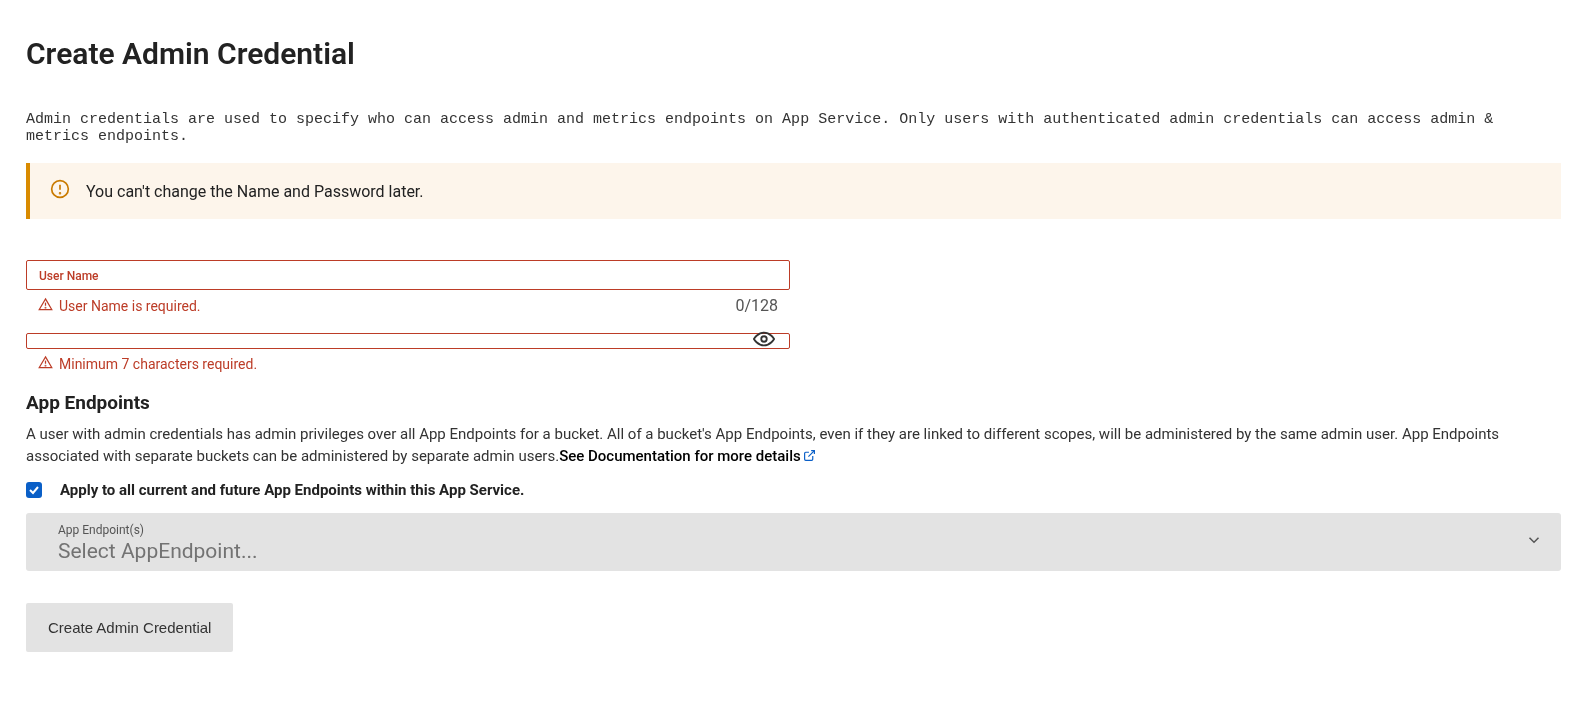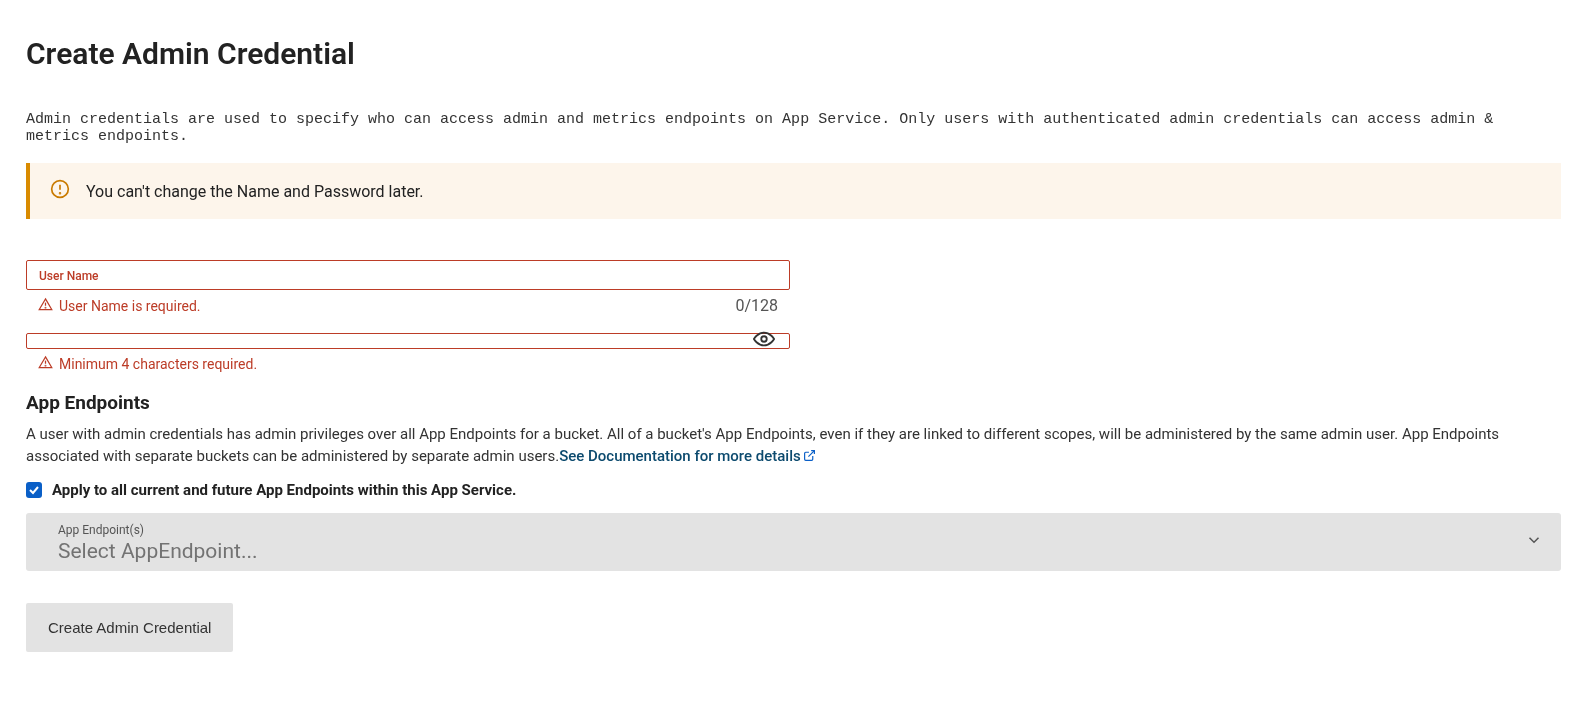--- a/index.html
+++ b/index.html
@@ -94,29 +94,29 @@
     font-weight: 700;
     margin: 12px 0 10px 0;
   }
   p.section-desc {
     font-size: 15px;
     color: #333;
     margin: 0 0 12px 0;
     line-height: 1.45;
   }
   .doc-link {
-    color: #0c4a6e;
+    color: #000000;
     text-decoration: none;
     font-weight: 500;
   }
   .ext-icon { display:inline-block; vertical-align: -1px; margin-left:2px;}
   .checkbox-row {
     display: flex;
     align-items: center;
-    gap: 10px;
+    gap: 18px;
     margin-bottom: 14px;
   }
   .cb-box {
     width: 16px; height: 16px;
     background: #0a5fc7;
     border-radius: 3px;
     display: flex;
     align-items: center;
     justify-content: center;
     cursor: pointer;
@@ -203,21 +203,21 @@
   </div>
   <div class="under-row">
     <span class="error-msg">
       <span>
         <svg width="15" height="15" viewBox="0 0 24 24" fill="none" stroke="#bc3c27" stroke-width="2">
           <path d="M12 3 L22 20 L2 20 Z"></path>
           <line x1="12" y1="9" x2="12" y2="14"></line>
           <circle cx="12" cy="17" r="0.5" fill="#bc3c27"></circle>
         </svg>
       </span>
-      <span>Minimum 4 characters required.</span>
+      <span>Minimum 7 characters required.</span>
     </span>
     <span></span>
   </div>
 </div>
 
 
 <h2 class="section-title">App Endpoints</h2>
 <p class="section-desc">
   <span>A user with admin credentials has admin privileges over all App Endpoints for a bucket. All of a bucket's App Endpoints, even if they are linked to different scopes, will be administered by the same admin user. App Endpoints associated with separate buckets can be administered by separate admin users.</span><a href="#" class="doc-link"><span>See Documentation for more details</span><span class="ext-icon"><svg width="13" height="13" viewBox="0 0 24 24" fill="none" stroke="#0a5fc7" stroke-width="2.2">
           <path d="M18 13v6a2 2 0 0 1-2 2H5a2 2 0 0 1-2-2V8a2 2 0 0 1 2-2h6"></path>

